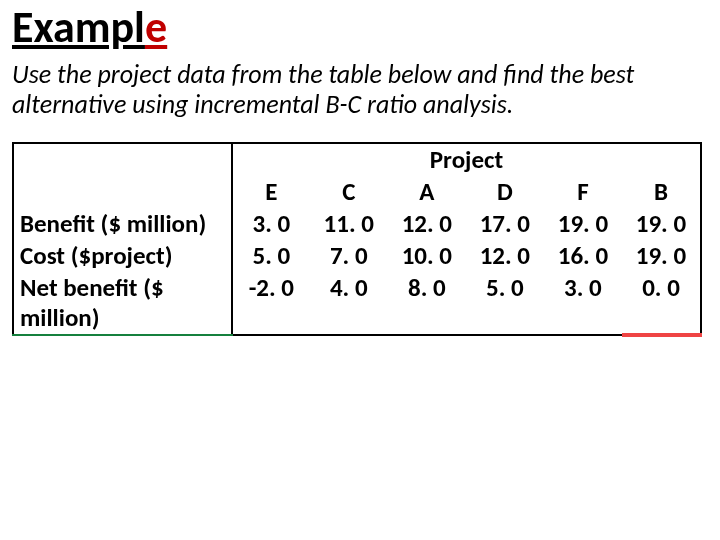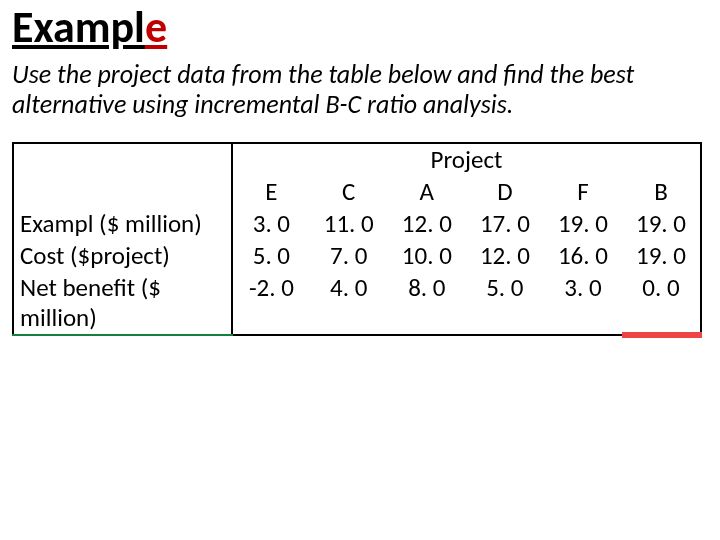--- a/index.html
+++ b/index.html
@@ -32,30 +32,30 @@
     margin: 0 0 22px 0;
     font-style: italic;
   }
   table.data {
     border-collapse: collapse;
     font-size: 25px;
     line-height: 1.2;
     width: 690px;
   }
   table.data td, table.data th {
-    font-weight: 400;
+    font-weight: 700;
     padding: 1px 6px;
     vertical-align: top;
   }
   
   .tl { border-top: 2px solid #000; border-left: 2px solid #000; }
   .tt { border-top: 2px solid #000; }
   .bl { border-bottom: 2px solid #15803d; border-left: 2px solid #000; }
   .bb { border-bottom: 2px solid #000; }
-  .br { border-bottom: 6px solid #ef4444; border-right: 2px solid #000; }
+  .br { border-bottom: 4px solid #ef4444; border-right: 2px solid #000; }
   .ll { border-left: 2px solid #000; }
   .rr { border-right: 2px solid #000; }
   .vsep { border-right: 2px solid #000; } 
   .rowlabel { text-align: left; min-width: 205px; }
   .num { text-align: center; width: 78px; }
   .proj-head { text-align: center; }
 </style>
 </head>
 <body>
 
@@ -74,21 +74,21 @@
     <tr>
       <td class="rowlabel ll vsep">&nbsp;</td>
       <td class="num">E</td>
       <td class="num">C</td>
       <td class="num">A</td>
       <td class="num">D</td>
       <td class="num">F</td>
       <td class="num rr">B</td>
     </tr>
     <tr>
-      <td class="rowlabel ll vsep">Exampl ($ million)</td>
+      <td class="rowlabel ll vsep">Benefit ($ million)</td>
       <td class="num">3. 0</td>
       <td class="num">11. 0</td>
       <td class="num">12. 0</td>
       <td class="num">17. 0</td>
       <td class="num">19. 0</td>
       <td class="num rr">19. 0</td>
     </tr>
     <tr>
       <td class="rowlabel ll vsep">Cost ($project)</td>
       <td class="num">5. 0</td>

